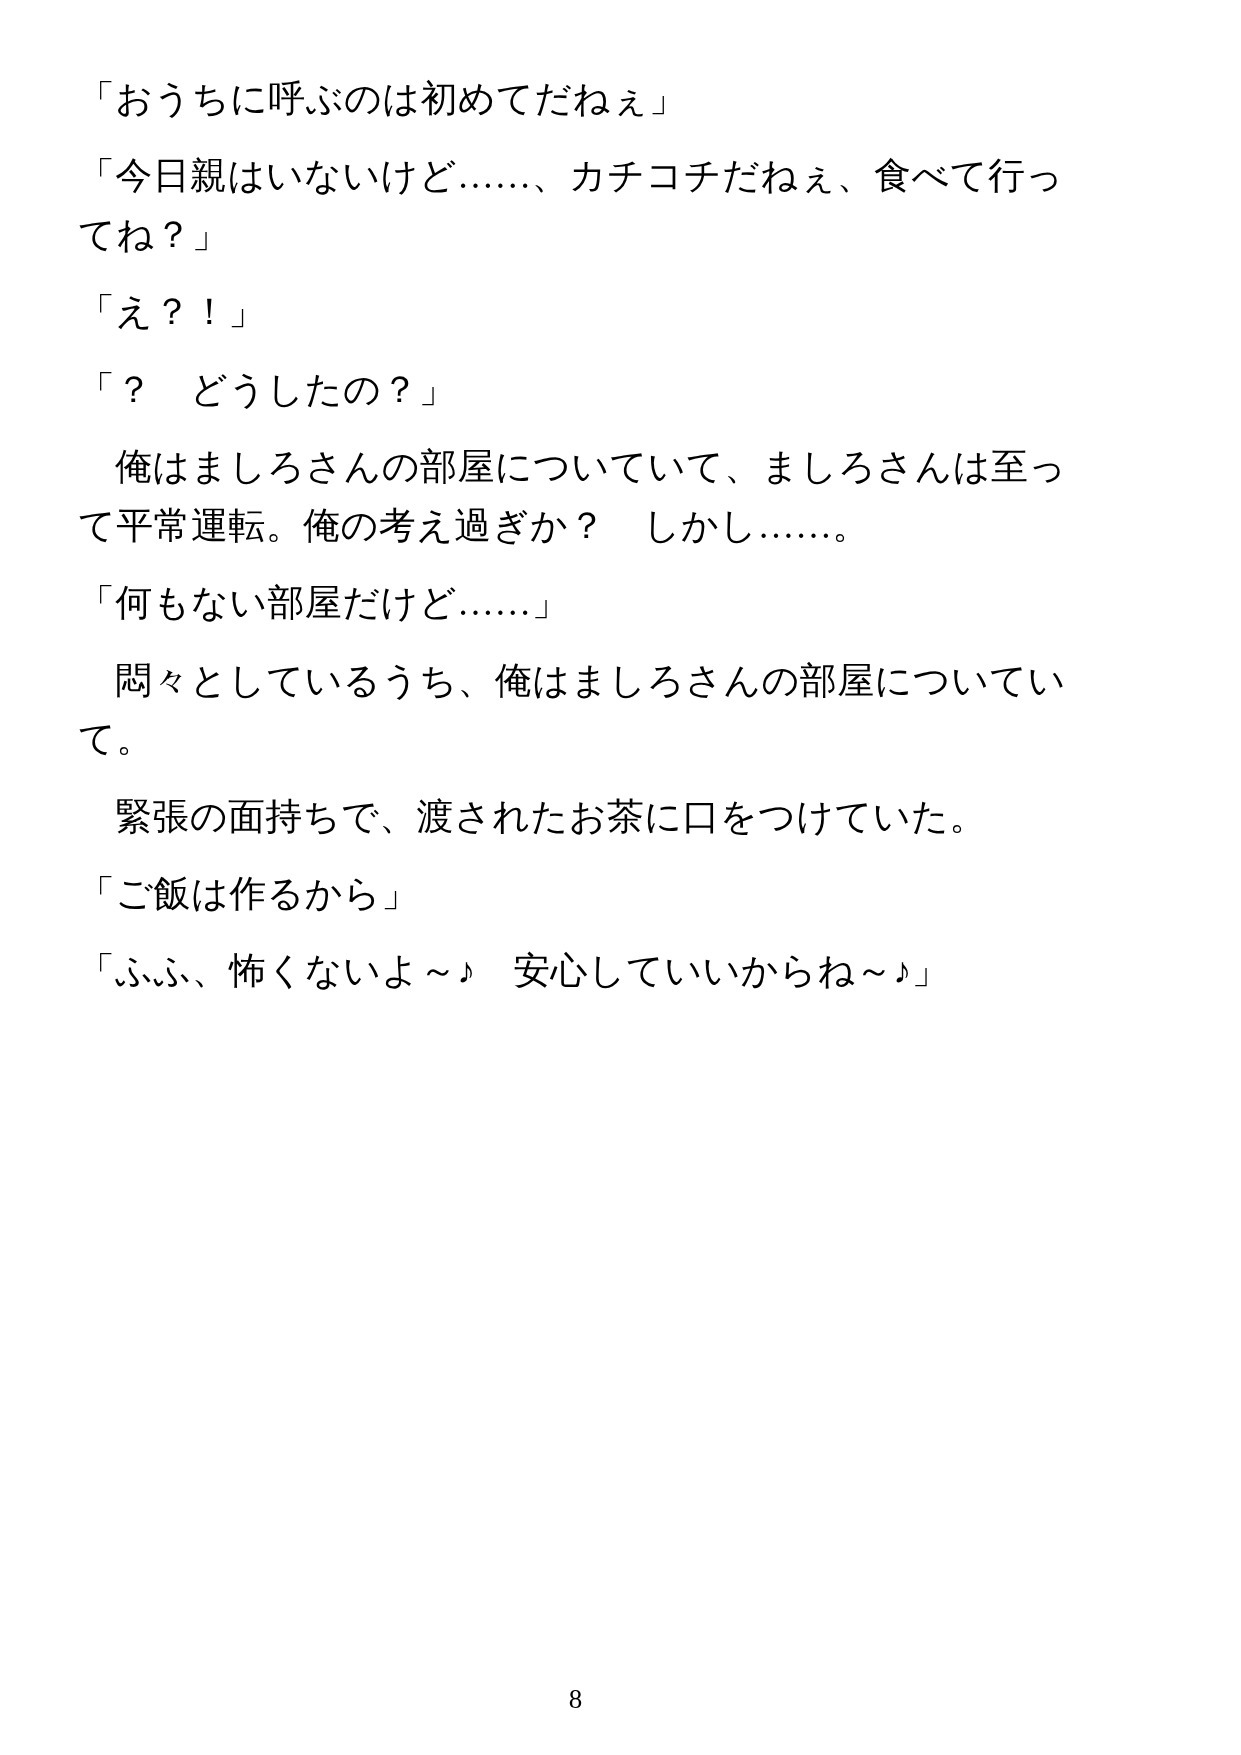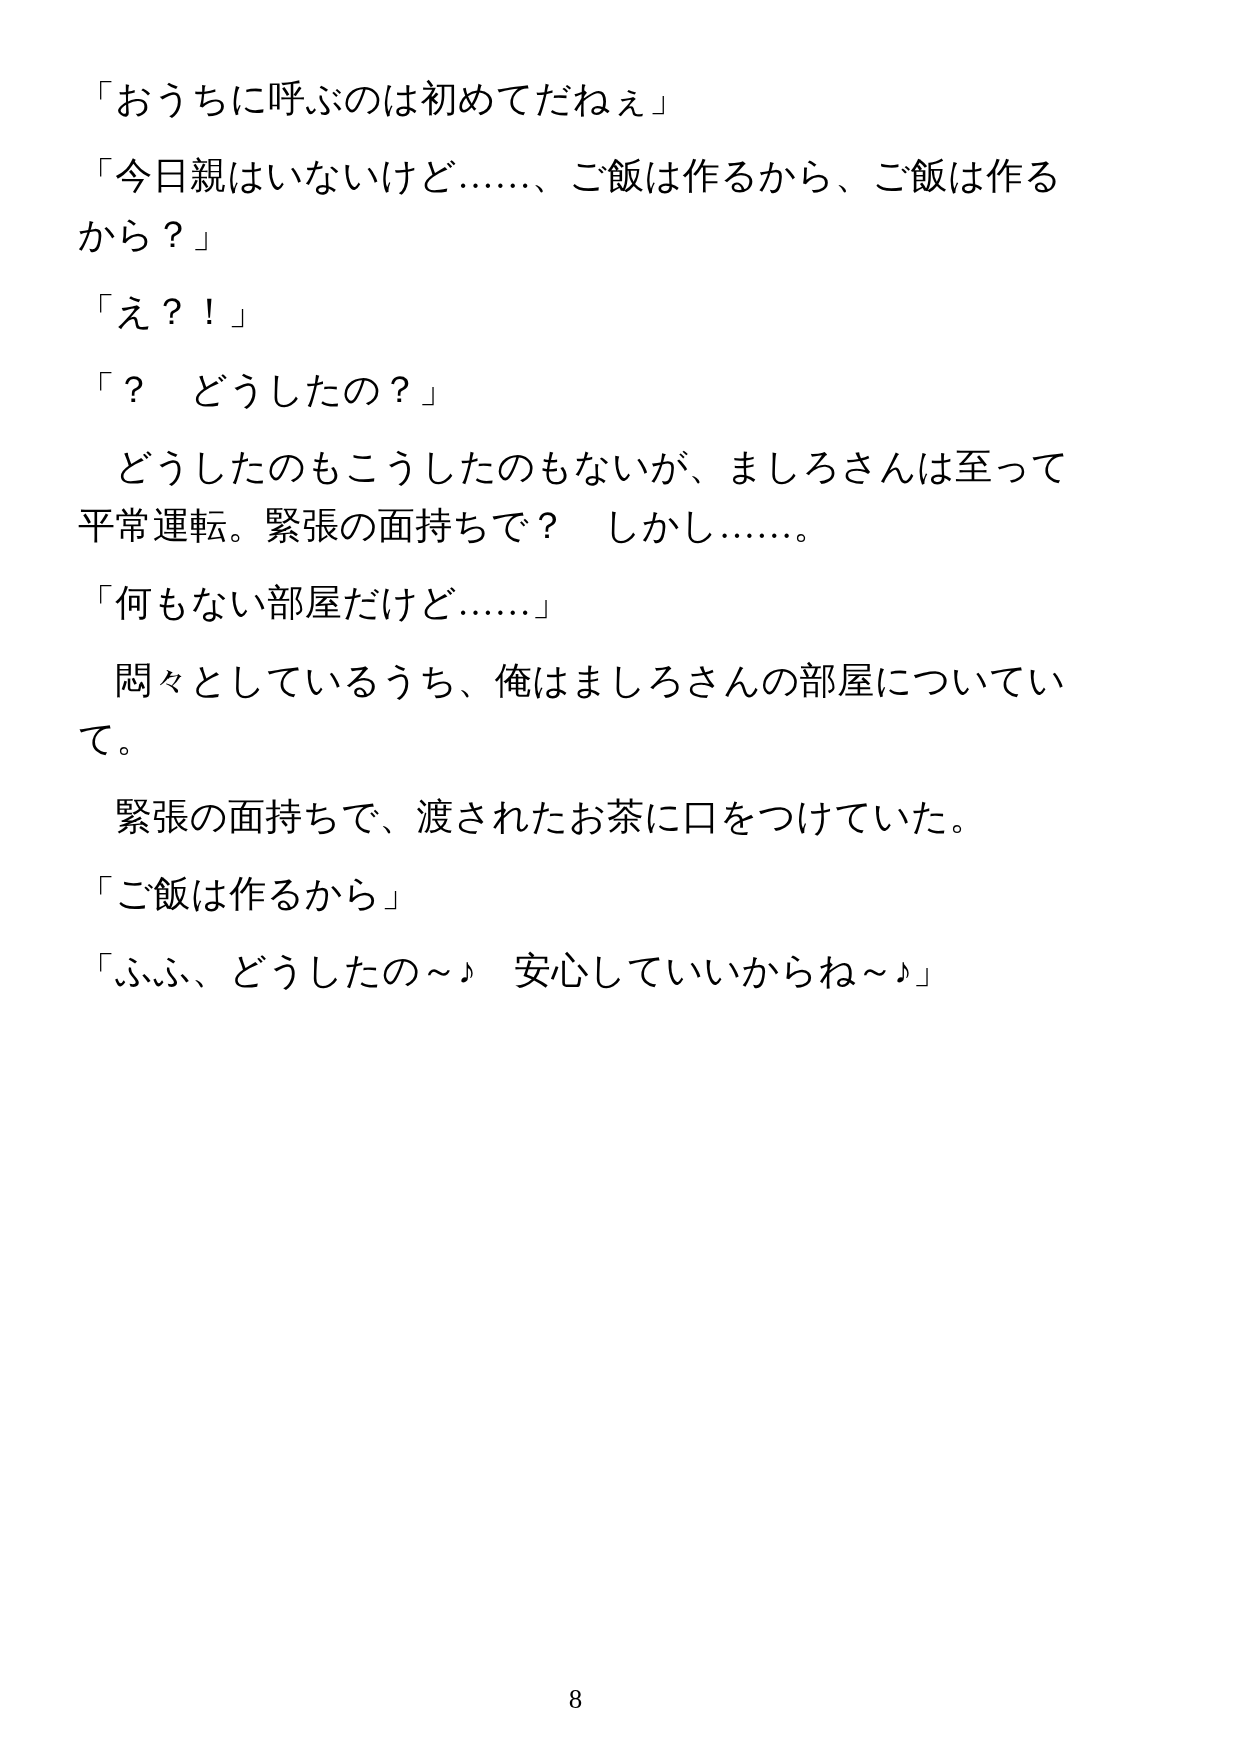--- a/index.html
+++ b/index.html
@@ -43,24 +43,24 @@
     font-family: "Liberation Serif", "DejaVu Serif", serif;
     color: #000000;
   }
 </style>
 </head>
 <body>
 
 <div class="page">
   <div class="body-text">
     <p class="para">「おうちに呼ぶのは初めてだねぇ」</p>
-    <p class="para">「今日親はいないけど……、ご飯は作るから、ご飯は作るから？」</p>
+    <p class="para">「今日親はいないけど……、カチコチだねぇ、食べて行ってね？」</p>
     <p class="para">「え？！」</p>
     <p class="para">「？　どうしたの？」</p>
-    <p class="para indent">どうしたのもこうしたのもないが、ましろさんは至って平常運転。緊張の面持ちで？　しかし……。</p>
+    <p class="para indent">俺はましろさんの部屋についていて、ましろさんは至って平常運転。俺の考え過ぎか？　しかし……。</p>
     <p class="para">「何もない部屋だけど……」</p>
     <p class="para indent">悶々としているうち、俺はましろさんの部屋についていて。</p>
     <p class="para indent">緊張の面持ちで、渡されたお茶に口をつけていた。</p>
     <p class="para">「ご飯は作るから」</p>
-    <p class="para">「ふふ、どうしたの～♪　安心していいからね～♪」</p>
+    <p class="para">「ふふ、怖くないよ～♪　安心していいからね～♪」</p>
   </div>
   <div class="page-number">8</div>
 </div>
 
 </body></html>

